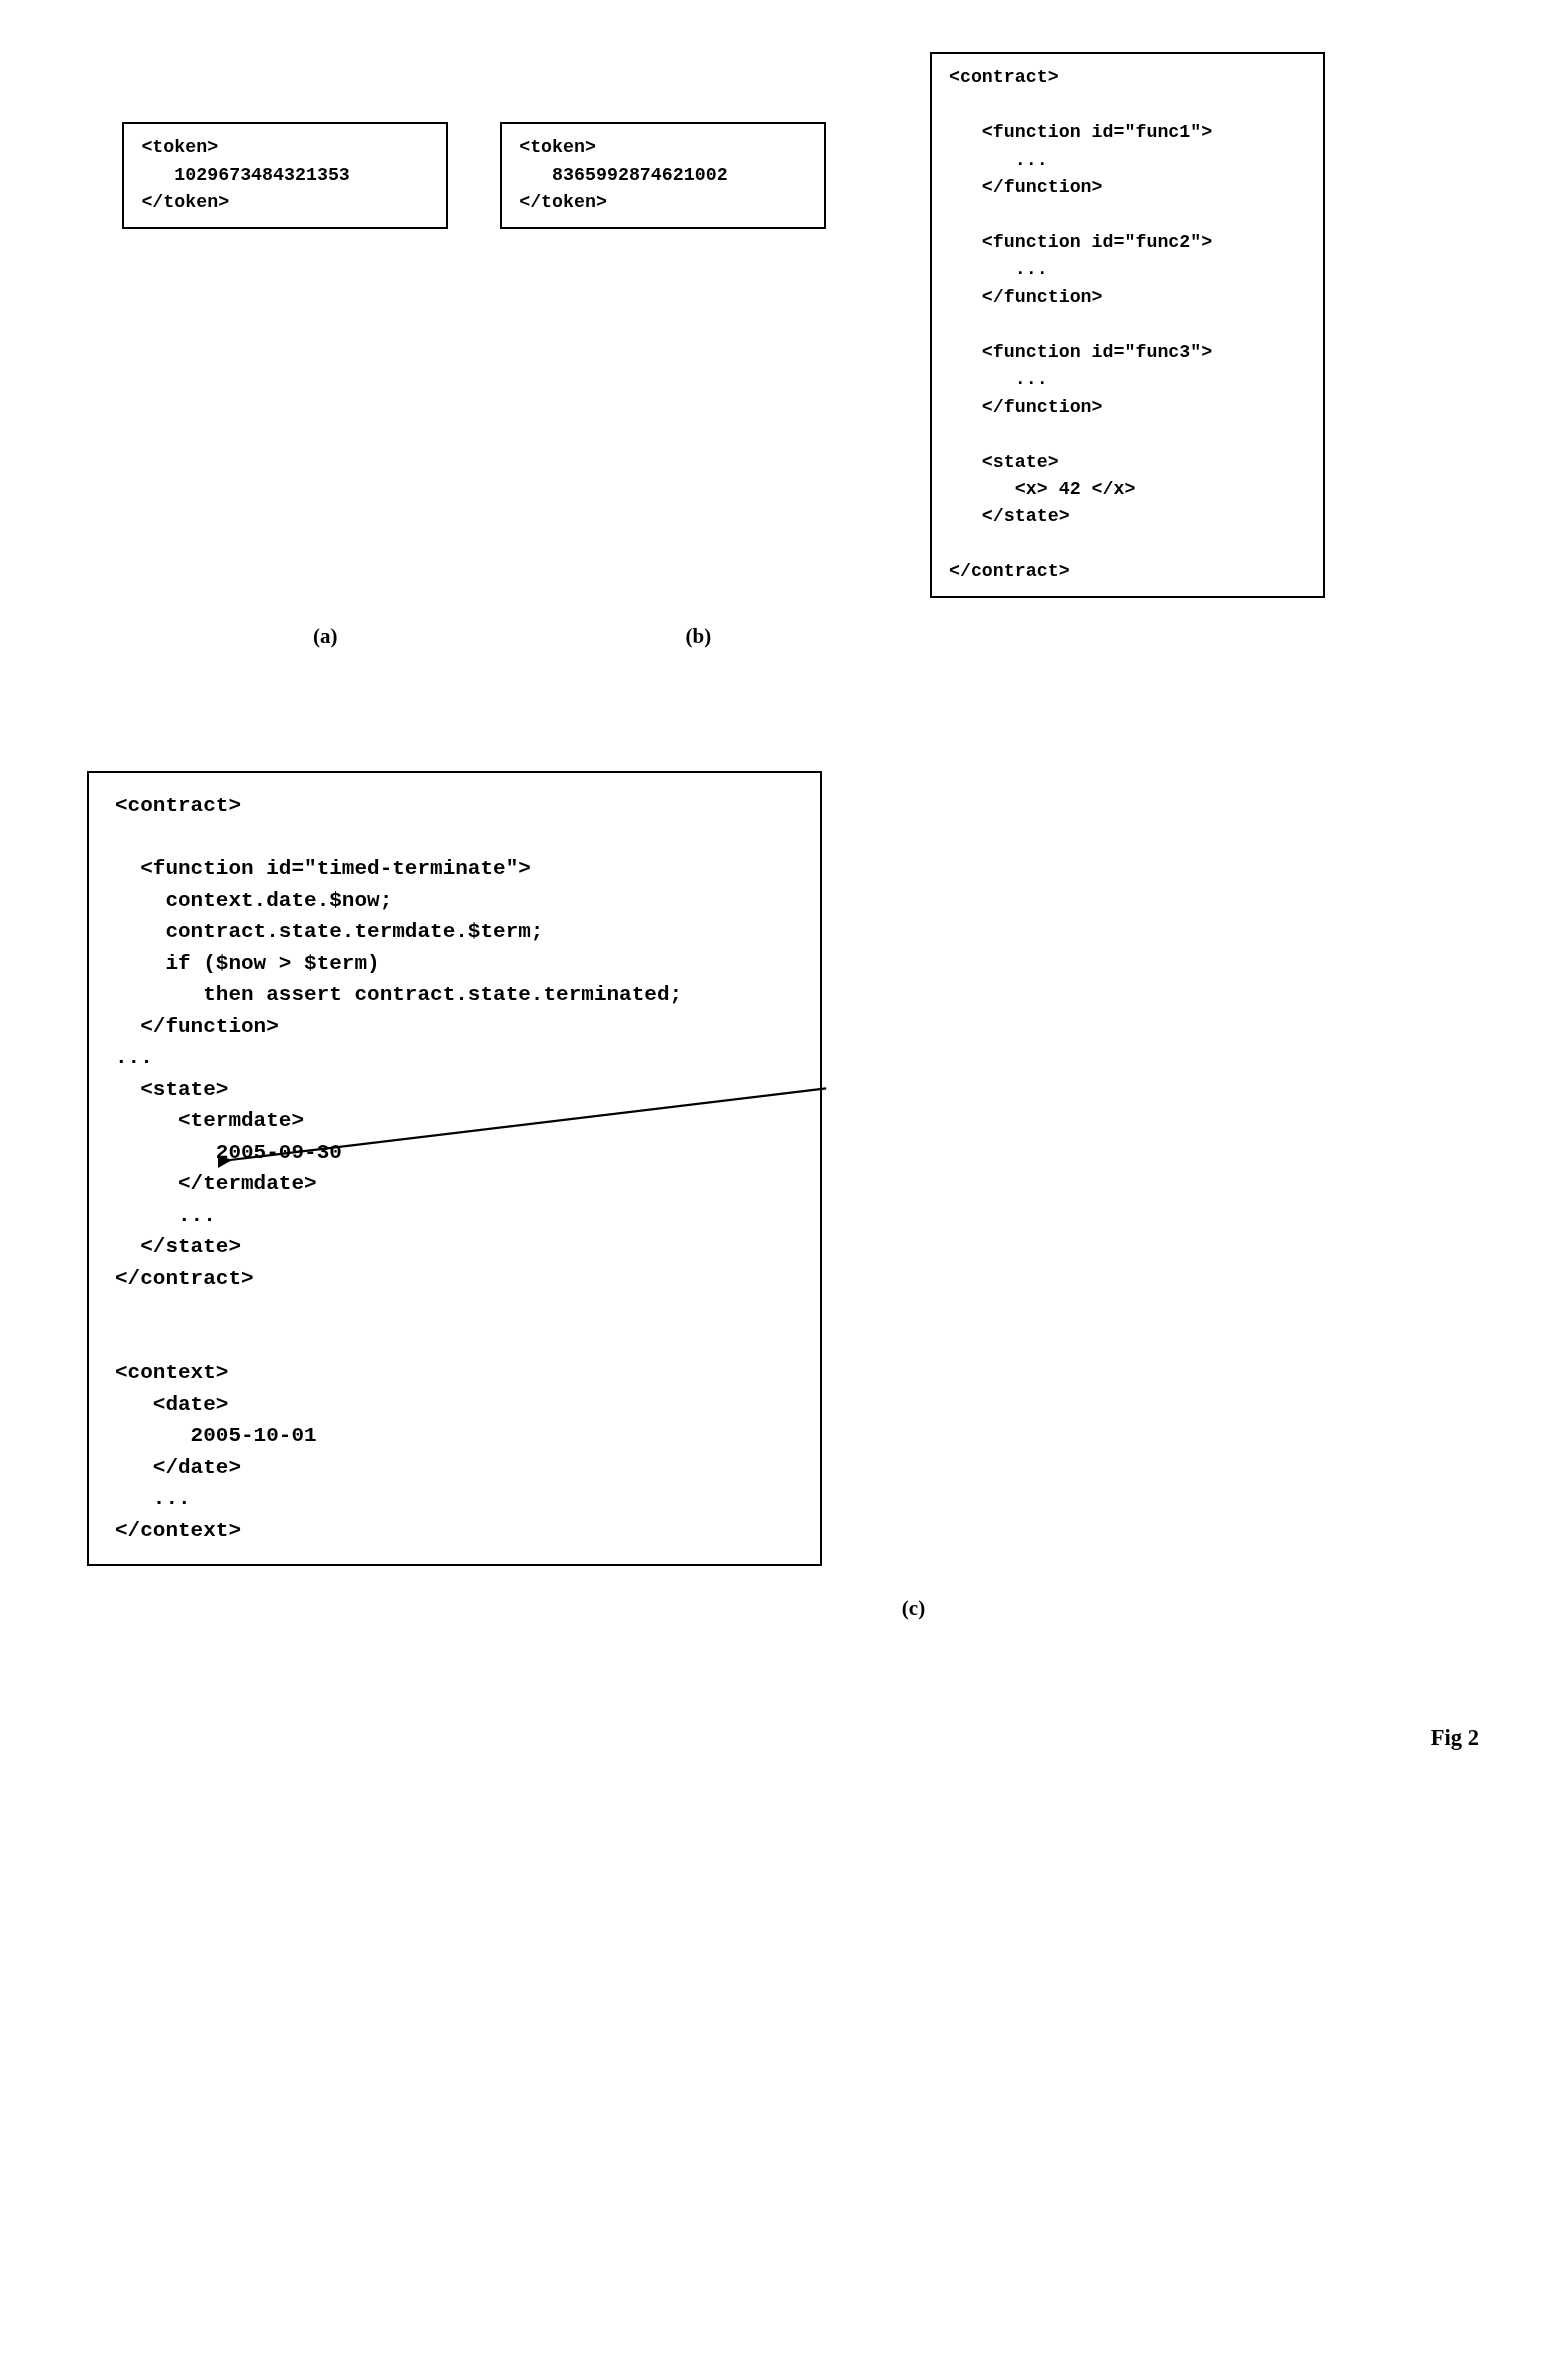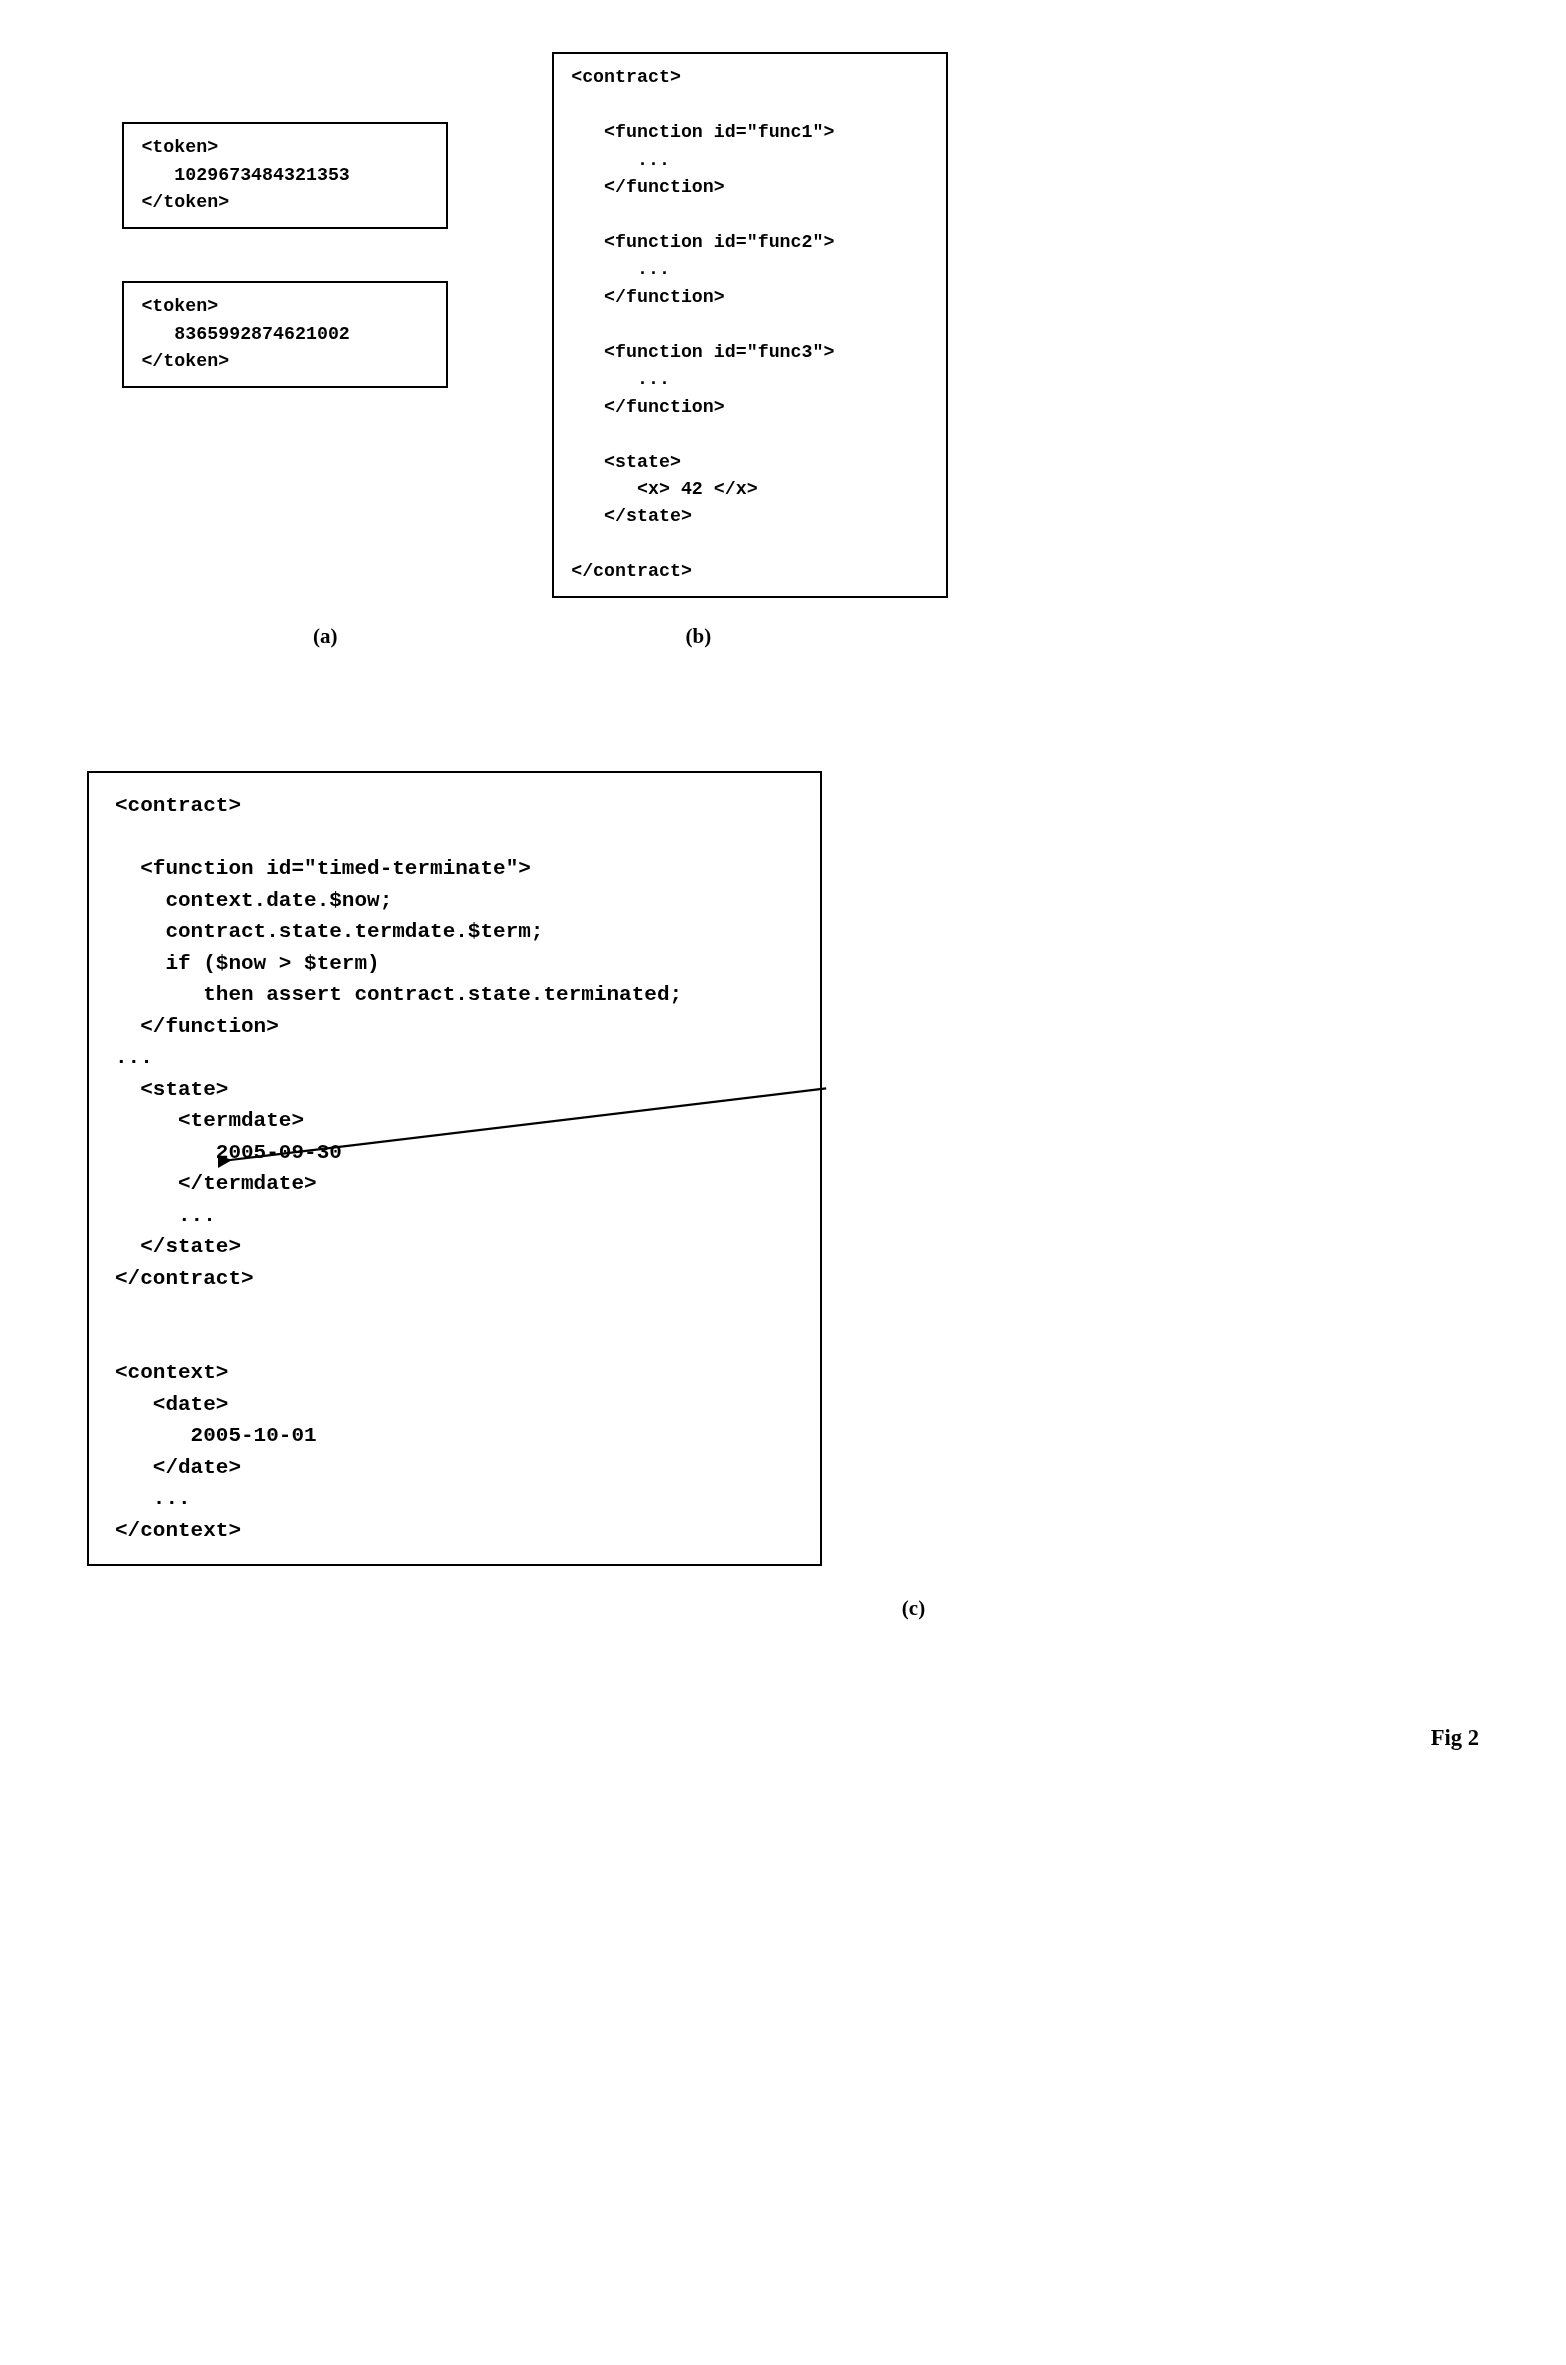--- a/index.html
+++ b/index.html
@@ -10,21 +10,21 @@
     }
     .top-row {
       display: flex;
       gap: 104px;
       align-items: flex-start;
       margin-bottom: 26px;
       margin-left: 35px;
     }
     .left-col {
       display: flex;
-      flex-direction: column;
+      flex-direction: row;
       gap: 52px;
       margin-top: 70px;
       align-items: center;
     }
     .box {
       border: 2.6px solid black;
       padding: 10.4px 17.4px;
       white-space: pre;
       font-size: 18.3px;
       font-weight: bold;

